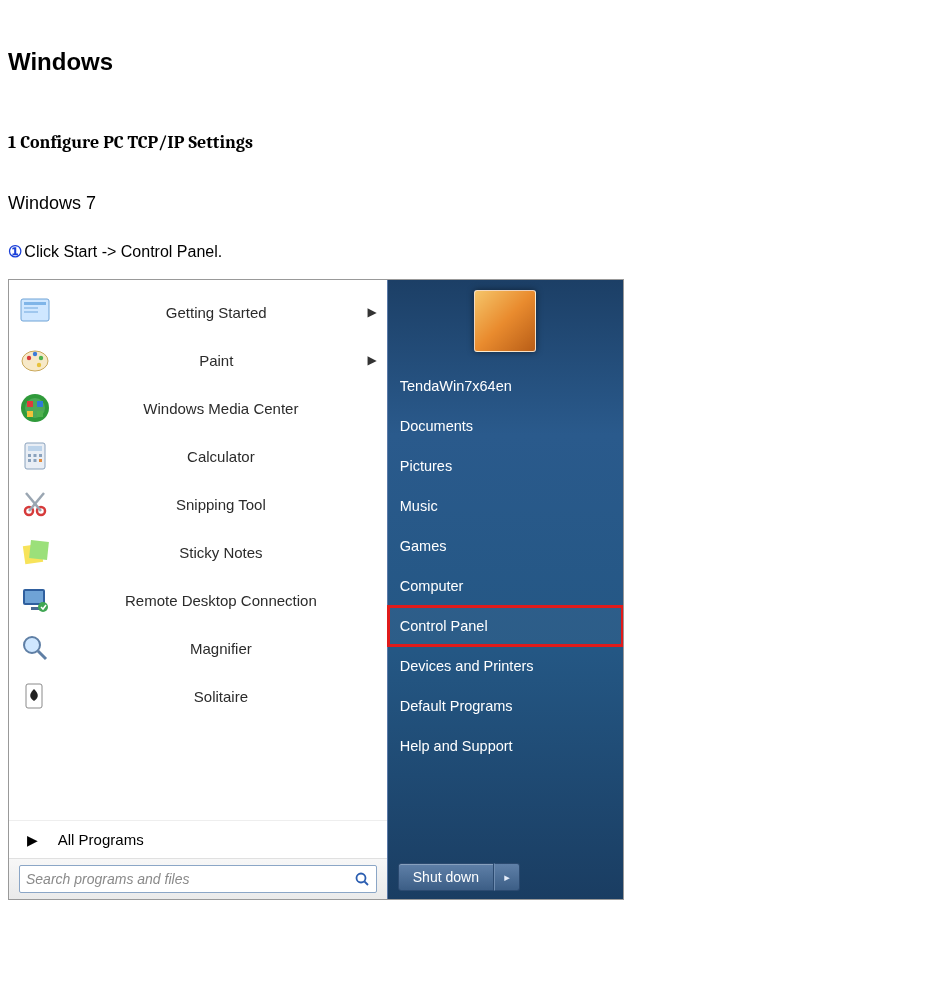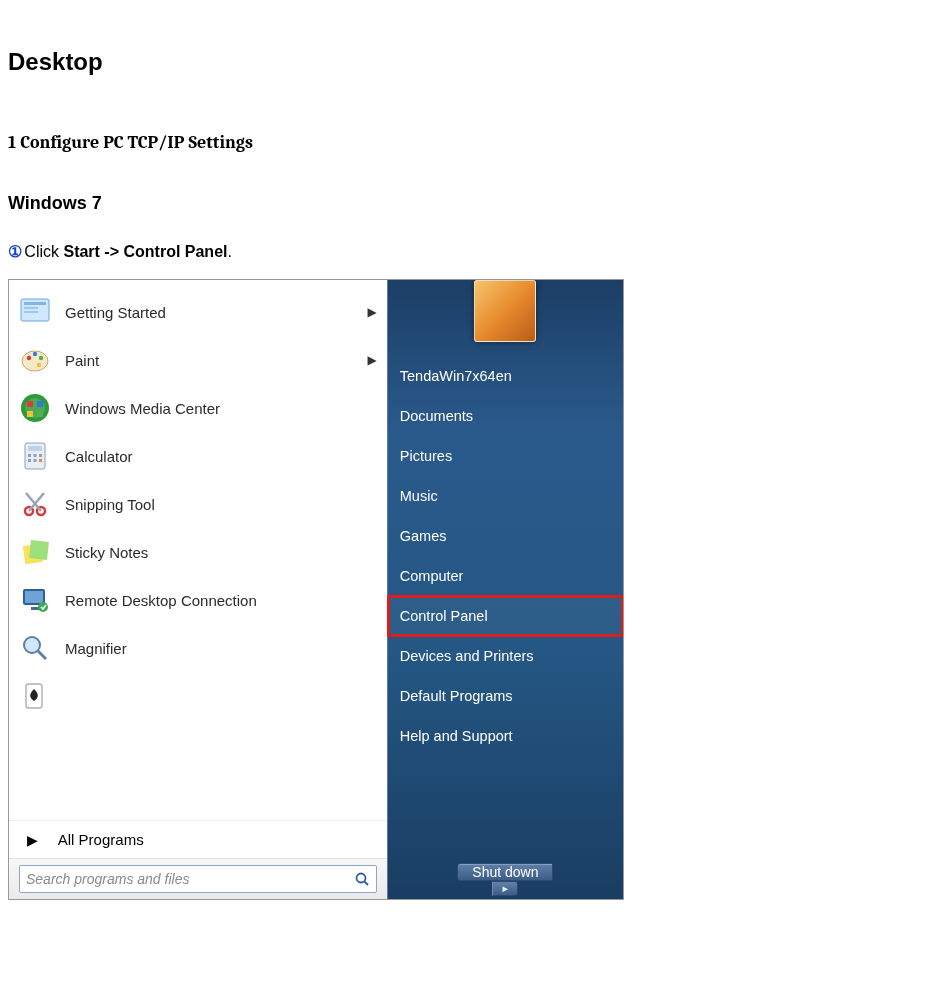--- a/index.html
+++ b/index.html
@@ -17,58 +17,59 @@
     margin-bottom: 56px;
   }
   .doc-h2 {
     font-family: Cambria, Georgia, "Times New Roman", serif;
     font-size: 18px;
     font-weight: bold;
     margin-bottom: 40px;
   }
   .doc-h3 {
     font-size: 18px;
-    font-weight: bold;
+    font-weight: normal;
     margin-bottom: 28px;
   }
   .step-line {
     font-size: 16px;
     margin-bottom: 18px;
     display: flex;
     align-items: baseline;
     gap: 2px;
   }
   .step-circle {
     color: #1a3fd8;
     font-weight: bold;
     font-size: 16px;
     display: inline-block;
   }
   .step-text { display: inline; }
-  .step-bold { font-weight: bold; }
+  .step-bold { font-weight: normal; }
 
   
   .startmenu {
     width: 616px;
     height: 621px;
     border: 1px solid #999;
     display: flex;
     position: relative;
     overflow: hidden;
   }
   .sm-left {
     width: 380px;
     background: #ffffff;
     display: flex;
     flex-direction: column;
     border-right: 1px solid #5b7aa8;
   }
   .sm-programs {
     flex: 1;
     padding: 8px 0 0 0;
+    text-align: center;
   }
   .sm-program-item {
     display: flex;
     align-items: center;
     height: 48px;
     padding: 0 10px 0 6px;
     font-size: 15px;
     color: #2b2b2b;
   }
   .sm-program-item .icon-slot {
@@ -115,20 +116,21 @@
   .sm-searchbox .search-icon {
     color:#2a5db0;font-size:14px;font-weight:bold;
   }
   .sm-right {
     width: 236px;
     background: linear-gradient(180deg,#1c3f66 0%, #2a5a8c 25%, #245784 60%, #1a3d62 100%);
     color:#fff;
     display:flex;
     flex-direction:column;
     position:relative;
+    padding-top: 10px;
   }
   .avatar-holder {
     height: 72px;
     display:flex;justify-content:center;
     margin-bottom: 4px;
   }
   .avatar {
     width:62px;height:62px;
     border:1px solid rgba(255,255,255,.7);
     background: linear-gradient(135deg,#f5c56a 0%, #e98b2e 50%, #b85d17 100%);
@@ -145,21 +147,20 @@
   .sm-right-item.highlighted {
     outline: 3px solid #e01b1b;
     outline-offset:-2px;
     background: rgba(255,255,255,0.04);
   }
   .sm-shutdown-row {
     height: 42px;
     padding: 6px 10px 8px 10px;
     display:flex;align-items:center;gap:0;
     margin-top:auto;
-    flex-direction:column;
   }
   .shutdown-btn {
     height:28px;
     background: linear-gradient(#5f80a8,#3c5e86);
     border:1px solid #2b4a70;
     color:#fff;font-size:14px;
     padding:0 14px;
     border-radius:3px 0 0 3px;
     display:flex;align-items:center;
     box-shadow: inset 0 1px 0 rgba(255,255,255,.25);
@@ -173,21 +174,21 @@
     display:flex;align-items:center;justify-content:center;
     color:#e6eefb;font-size:11px;
   }
 
   
   svg { display:block; }
 </style>
 </head>
 <body>
 
-<h1 class="doc-h1">Desktop</h1>
+<h1 class="doc-h1">Windows</h1>
 <h2 class="doc-h2">1 Configure PC TCP/IP Settings</h2>
 <h3 class="doc-h3">Windows 7</h3>
 
 <div class="step-line">
   <span class="step-circle">①</span>
   <span class="step-text">
     <span>Click </span><span class="step-bold">Start -&gt; Control Panel</span><span>.</span>
   </span>
 </div>
 
@@ -298,20 +299,21 @@
         <span class="pi-label">Magnifier</span>
       </div>
 
       <div class="sm-program-item">
         <span class="icon-slot">
           <svg width="34" height="34" viewBox="0 0 34 34">
               <rect x="8" y="5" width="16" height="24" rx="2" fill="#fff" stroke="#8a8a8a"></rect>
               <path d="M16 10 c4 4 6 8 0 12 c-6 -4 -4 -8 0 -12" fill="#222"></path>
             </svg>
         </span>
+        <span class="pi-label">Solitaire</span>
       </div>
 
     </div>
 
     <div class="sm-allprograms">
       <span class="arrow">▶</span>
       <span>All Programs</span>
     </div>
 
     <div class="sm-searchbar">

